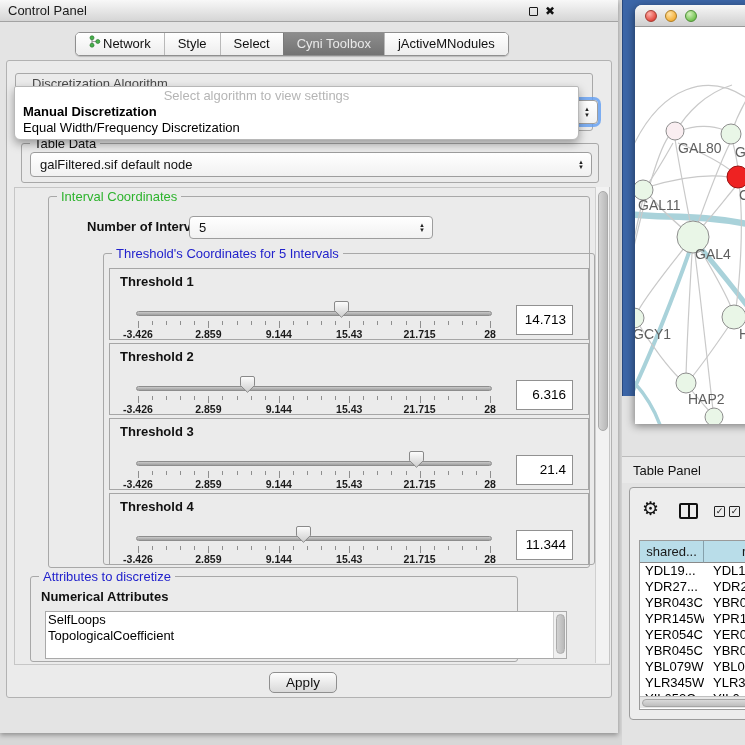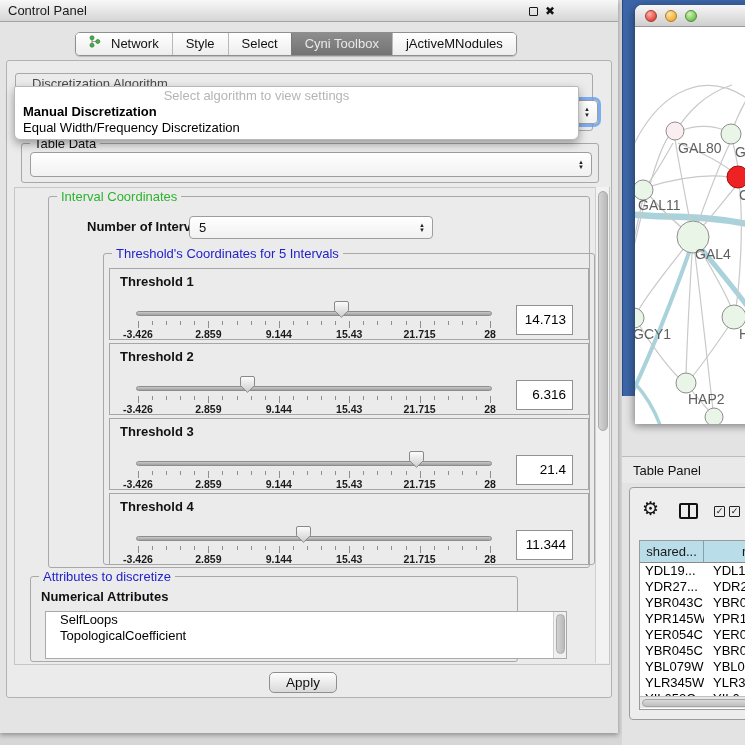--- a/index.html
+++ b/index.html
@@ -15,21 +15,21 @@
     font-size:13px; line-height:21px; padding-left:8px; color:#1a1a1a; }
   .win-btns { position:absolute; right:63px; top:0; height:22px; display:flex; align-items:center; gap:7px; }
   .win-restore { width:9px; height:9px; border:1.5px solid #1a1a1a; border-radius:1px; cursor:default; }
   .win-close { font-size:12px; font-weight:900; color:#111; line-height:10px; }
 
   
   .seg { position:absolute; display:flex; border:1px solid #8f8f8f; border-radius:5px;
     overflow:hidden; background:#fff; box-shadow:0 1px 1px rgba(0,0,0,.18); }
   .seg-item { padding:0 13px; line-height:22px; height:22px; font-size:13px; color:#111;
     background:linear-gradient(#ffffff,#ededed); border-left:1px solid #b9b9b9;
-    display:flex; align-items:center; gap:10px; white-space:nowrap; }
+    display:flex; align-items:center; gap:2px; white-space:nowrap; }
   .seg-item:first-child { border-left:none; }
   .seg-item.sel { background:linear-gradient(#8d8d8d,#737373); color:#e9e9e9; border-left-color:#7a7a7a; }
   .top-tabs { left:75px; top:32px; }
   .bottom-tabs { left:145px; top:703px; }
 
   
   .cp-content { position:absolute; left:6px; top:60px; width:606px; height:638px;
     background:#ebebeb; border:1px solid #b2b2b2; border-radius:3px; }
 
   .group { position:absolute; border:1px solid #a8a8a8; border-radius:3px; }
@@ -82,21 +82,21 @@
   .tick.major { height:7px; }
   .tick.minor { height:4px; }
   .tick-label { position:absolute; top:59px; width:60px; text-align:center; font-size:10.5px; font-weight:700; color:#1a1a1a; }
   .thr-value { position:absolute; left:406px; top:36px; width:57px; height:30px; background:#fff;
     border:1px solid #919191; font-size:13.5px; text-align:right; line-height:28px; padding-right:6px; color:#000; }
 
   .attr-group { left:15px; top:388px; width:488px; height:86px; }
   .attr-header { position:absolute; left:10px; top:12px; font-size:13px; font-weight:700; color:#111; }
   .attr-list { position:absolute; left:14px; top:34px; width:522px; height:48px; background:#fff;
     border:1px solid #a9a9a9; overflow:hidden; }
-  .attr-item { font-size:13px; line-height:15.5px; padding-left:14px; color:#000; white-space:nowrap; }
+  .attr-item { font-size:13px; line-height:15.5px; padding-left:2px; color:#000; white-space:nowrap; }
   .attr-scroll { position:absolute; right:0; top:0; bottom:0; width:13px; background:#f0f0f0; border-left:1px solid #cfcfcf; }
   .attr-thumb { position:absolute; left:2px; top:2px; width:9px; height:40px; border-radius:5px;
     background:linear-gradient(90deg,#d2d2d2,#b9b9b9); border:1px solid #ababab; }
 
   .apply-btn { position:absolute; left:262px; top:611px; width:68px; height:21px;
     background:linear-gradient(#fdfdfd,#d9d9d9); border:1px solid #8f8f8f; border-radius:5px;
     font-size:13.5px; color:#111; font-family:inherit; }
 
   
   .right { position:absolute; left:622px; top:0; width:123px; height:745px; background:#e3e3e3; overflow:hidden; }
@@ -186,20 +186,21 @@
         <div class="popup-hint">Select algorithm to view settings</div>
         <div id="popup-options">
             <div class="popup-item bold">Manual Discretization</div>
             <div class="popup-item">Equal Width/Frequency Discretization</div>
           </div>
       </div>
 
       <div class="group td-group">
         <span class="group-label">Table Data</span>
         <div class="combo td-combo">
+          <span>galFiltered.sif default node</span>
           <span class="stepper">▲<span>▼</span></span>
         </div>
       </div>
 
       <div class="viewport">
         <div class="group interval-group">
           <span class="group-label green">Interval Coordinates</span>
           <span class="num-label">Number of Intervals</span>
           <div class="combo num-combo">
             <span>5</span>

